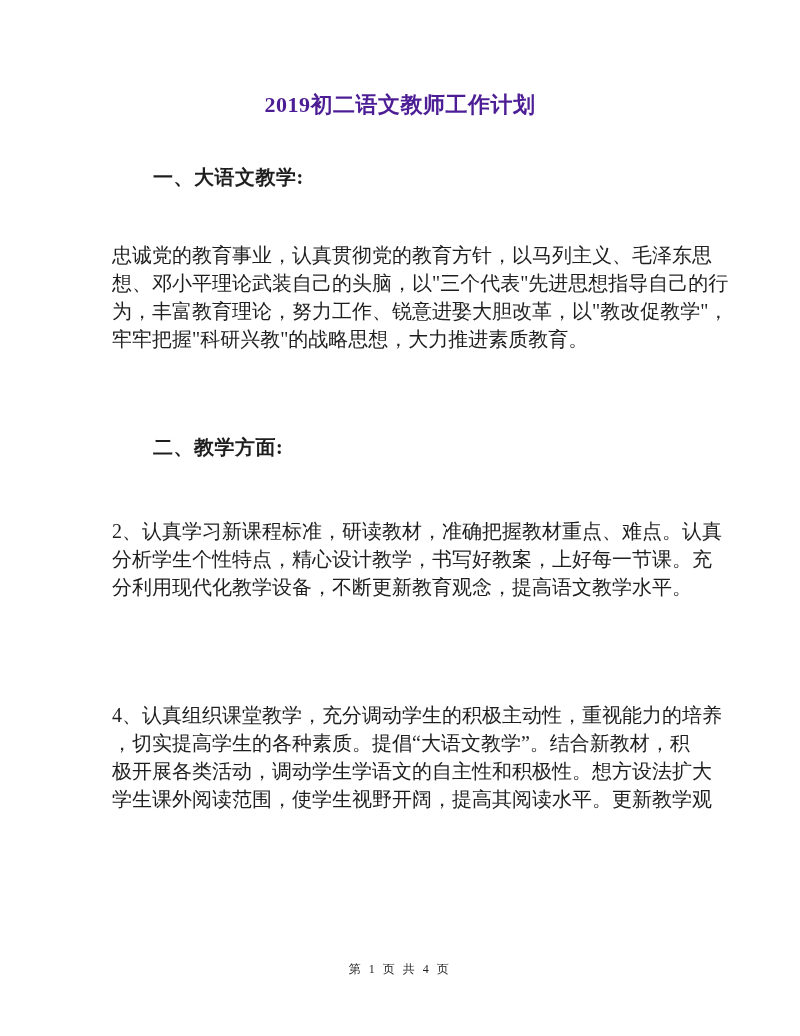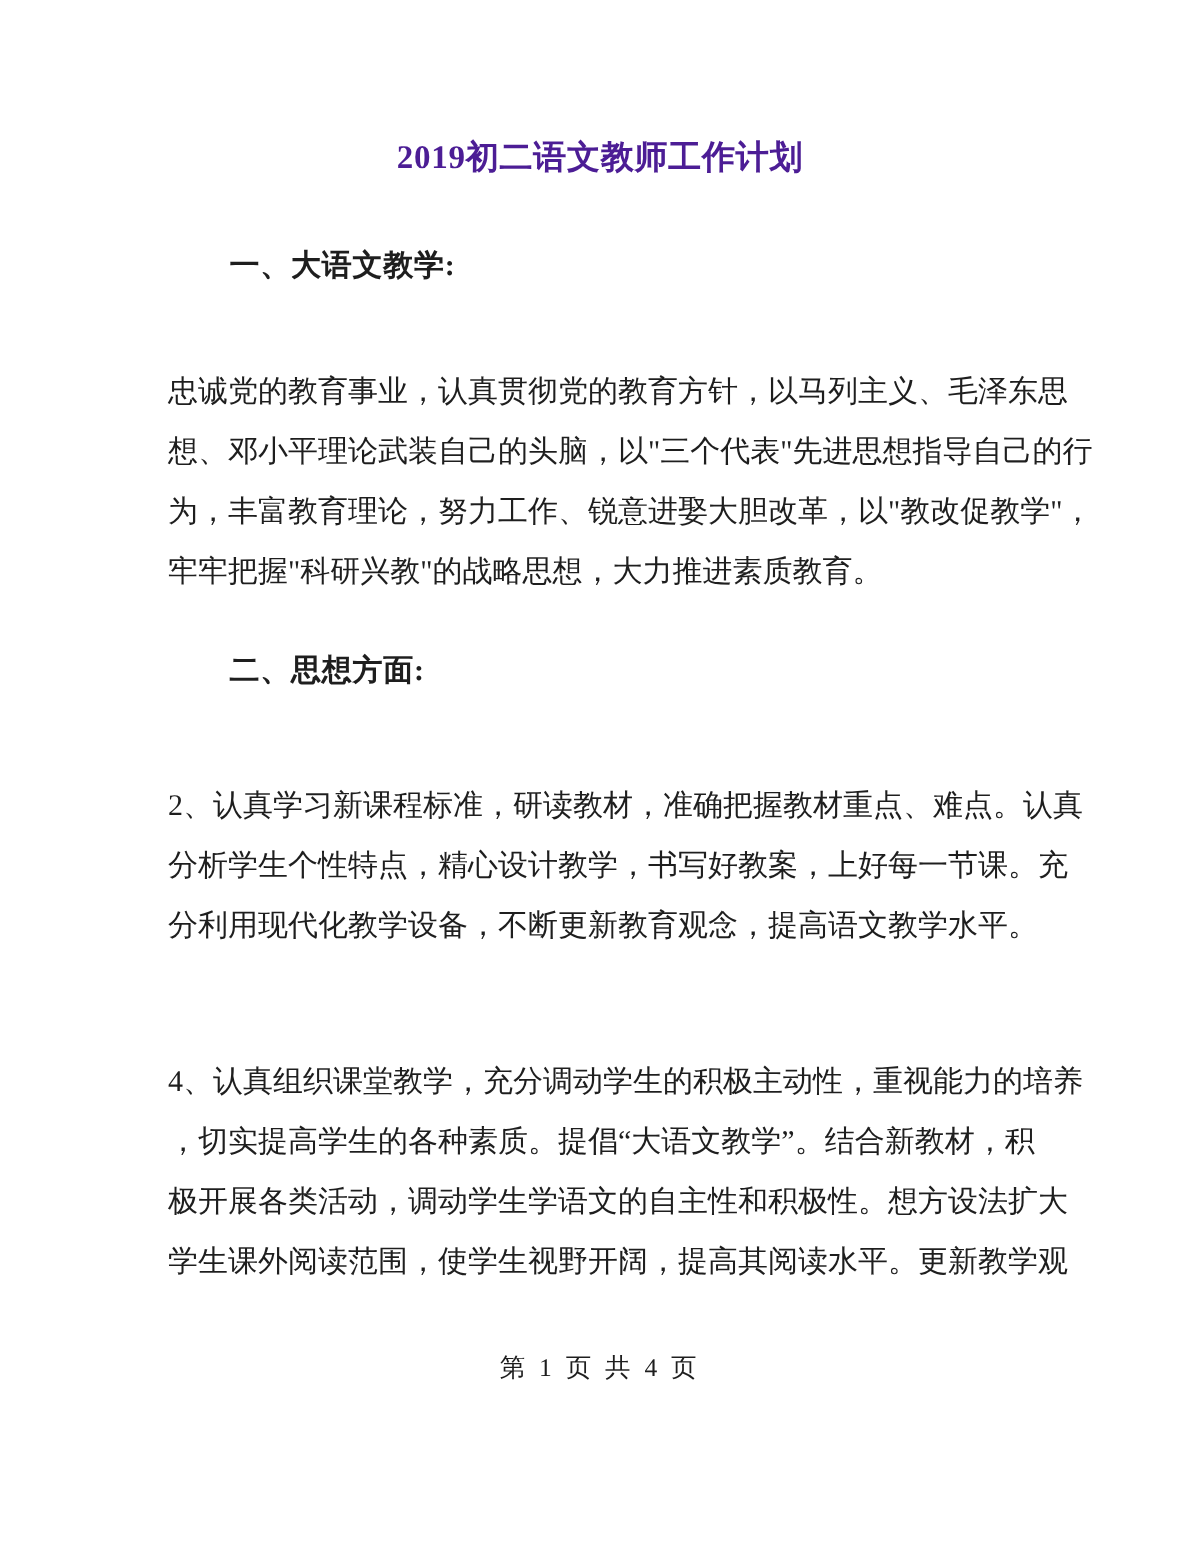--- a/index.html
+++ b/index.html
@@ -40,53 +40,53 @@
     font-weight: bold;
     letter-spacing: 0.5px;
   }
   #heading-1 { top: 163px; }
   #heading-2 { top: 433px; }
   .para {
     position: absolute;
     left: 112px;
     width: 650px;
     font-size: 20px;
-    line-height: 40px;
+    line-height: 28px;
     white-space: pre-line;
     letter-spacing: 0;
   }
   #para-1 { top: 241px; }
   #para-2 { top: 517px; }
   #para-3 { top: 701px; }
   .footer {
     position: absolute;
-    top: 900px;
+    top: 957px;
     left: 0;
     width: 800px;
     text-align: center;
-    font-size: 17px;
+    font-size: 12px;
     line-height: 24px;
     letter-spacing: 2.5px;
   }
 </style>
 </head>
 <body>
 
 <div class="page" style="color: rgb(30, 30, 30);">
 
   <h1 class="doc-title" style="color: #4c1d95;">2019初二语文教师工作计划</h1>
 
   <div class="sec-heading" id="heading-1">一、大语文教学:</div>
 
   <div class="para" id="para-1">忠诚党的教育事业，认真贯彻党的教育方针，以马列主义、毛泽东思
 想、邓小平理论武装自己的头脑，以"三个代表"先进思想指导自己的行
 为，丰富教育理论，努力工作、锐意进娶大胆改革，以"教改促教学"，
 牢牢把握"科研兴教"的战略思想，大力推进素质教育。</div>
 
-  <div class="sec-heading" id="heading-2">二、思想方面:</div>
+  <div class="sec-heading" id="heading-2">二、教学方面:</div>
 
   <div class="para" id="para-2">2、认真学习新课程标准，研读教材，准确把握教材重点、难点。认真
 分析学生个性特点，精心设计教学，书写好教案，上好每一节课。充
 分利用现代化教学设备，不断更新教育观念，提高语文教学水平。</div>
 
   <div class="para" id="para-3">4、认真组织课堂教学，充分调动学生的积极主动性，重视能力的培养
 ，切实提高学生的各种素质。提倡“大语文教学”。结合新教材，积
 极开展各类活动，调动学生学语文的自主性和积极性。想方设法扩大
 学生课外阅读范围，使学生视野开阔，提高其阅读水平。更新教学观</div>
 

